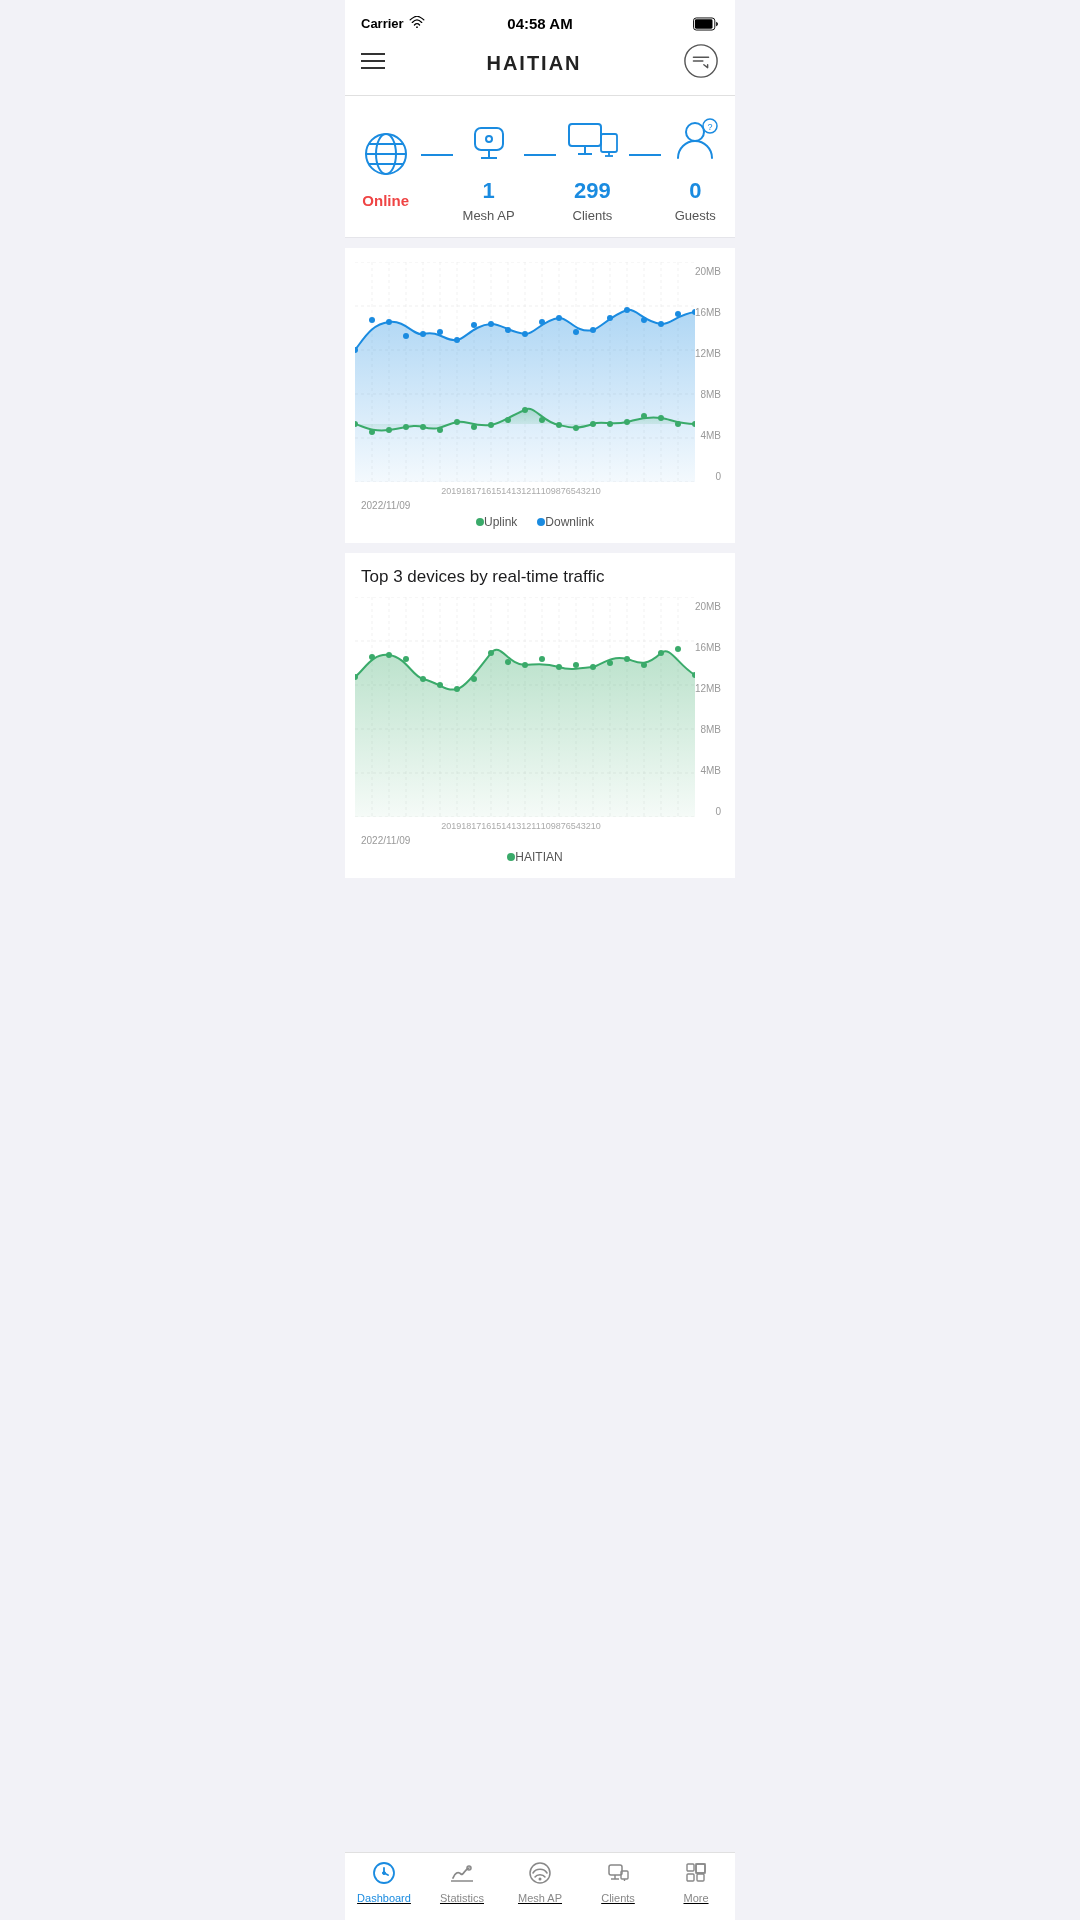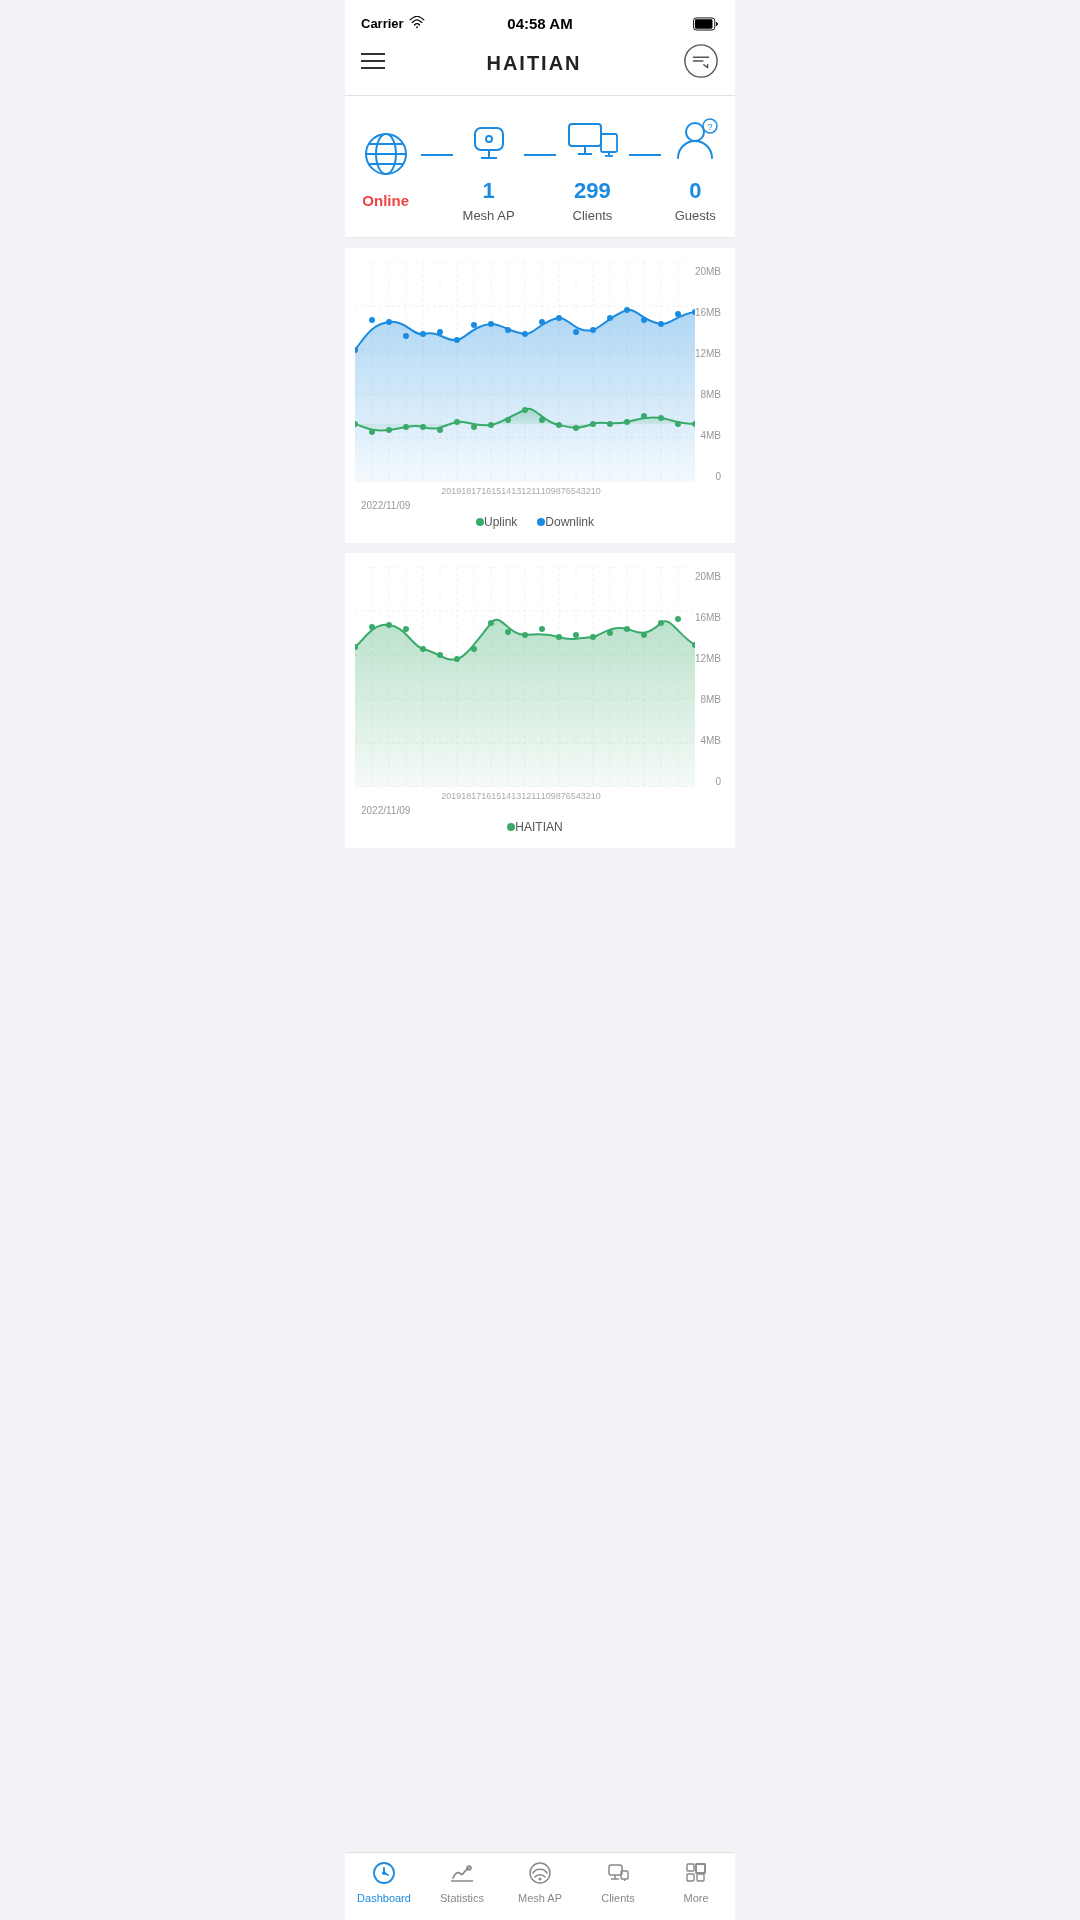--- a/index.html
+++ b/index.html
@@ -188,20 +188,21 @@
       bottom: 0;
       left: 50%;
       transform: translateX(-50%);
       width: 390px;
       background: #fff;
       border-top: 1px solid #e0e0e0;
       display: flex;
       justify-content: space-around;
       align-items: center;
       padding: 8px 0 16px;
+      text-decoration: underline;
     }
     .tab-item {
       display: flex;
       flex-direction: column;
       align-items: center;
       gap: 3px;
       flex: 1;
       cursor: pointer;
     }
     .tab-label {
@@ -482,20 +483,21 @@
         <div class="legend-item">
           <div class="legend-dot" style="background:#1a8be0;"></div>
           <span>Downlink</span>
         </div>
       </div>
     </div>
   </div>
 </div>
 
 <div class="chart-section">
+  <div class="chart-title">Top 3 devices by real-time traffic</div>
   <div class="chart-container">
     <div class="chart-wrap">
       <div class="y-axis-labels">
         <span class="y-label">20MB</span>
         <span class="y-label">16MB</span>
         <span class="y-label">12MB</span>
         <span class="y-label">8MB</span>
         <span class="y-label">4MB</span>
         <span class="y-label">0</span>
       </div>

